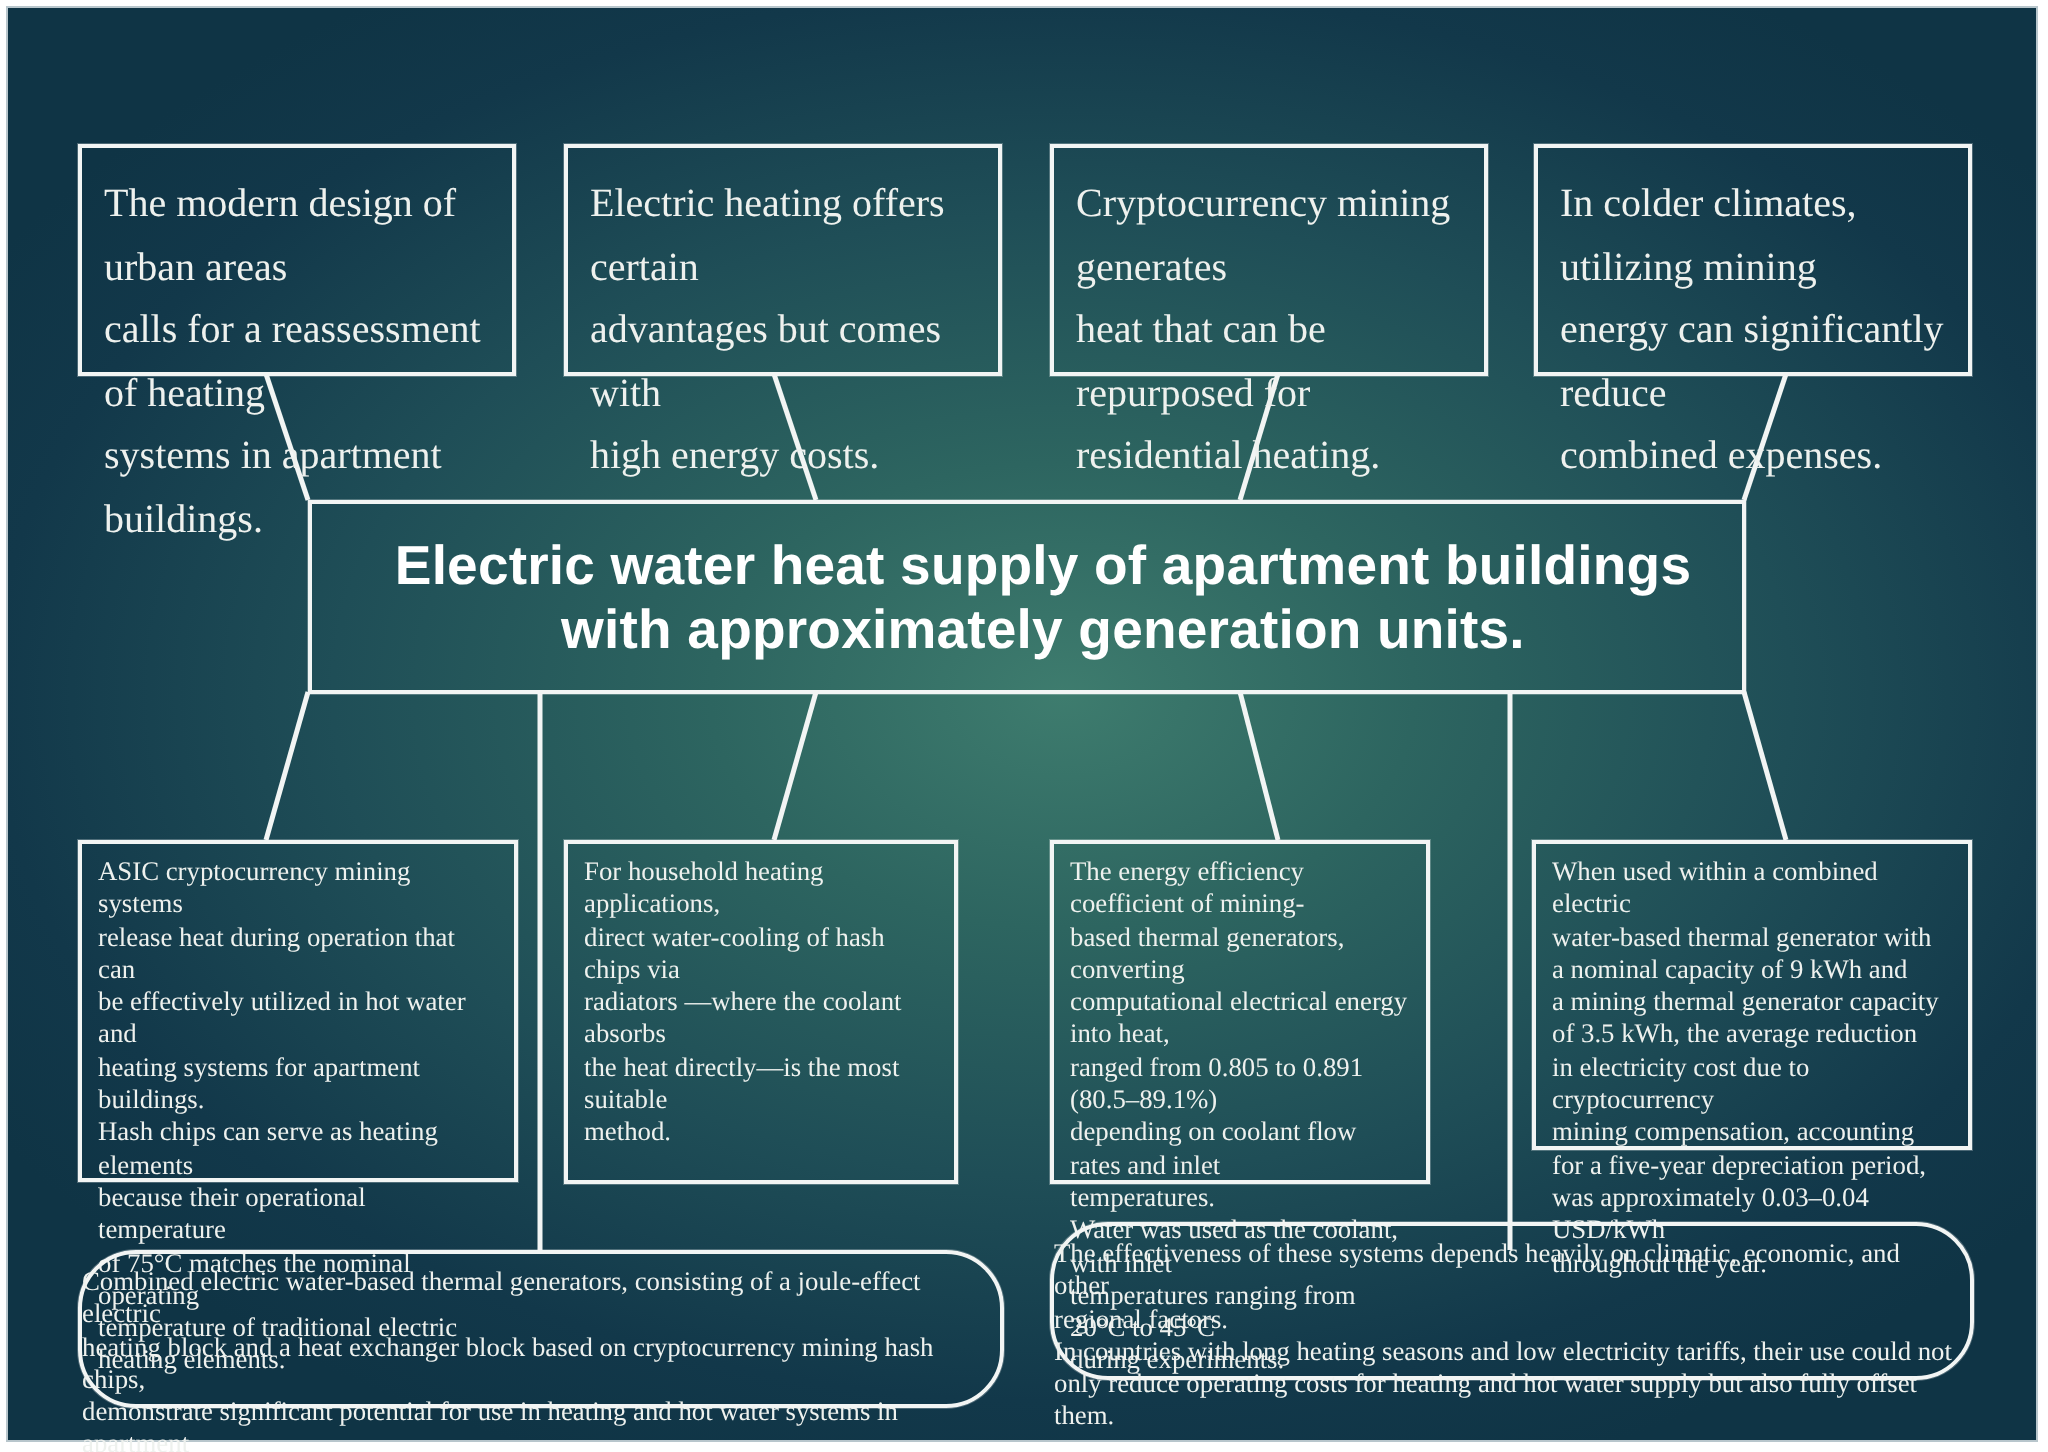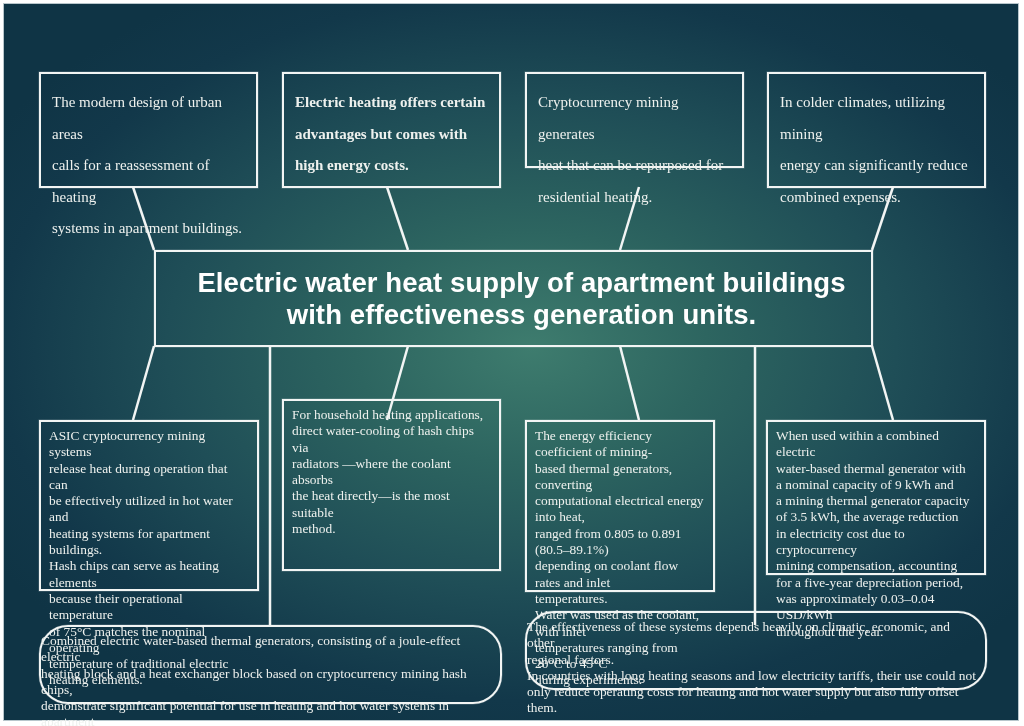--- a/index.html
+++ b/index.html
@@ -20,21 +20,21 @@
     }
     .box {
       position: absolute;
       border: 2.5px solid #f2f5f4;
       box-sizing: border-box;
       color: #eef1ee;
       box-shadow: 0 0 0 0.5px rgba(255,255,255,0.25);
       padding-left: 16px;
     }
     .top-box {
-      font-size: 15px; line-height: 31.5px;
+      font-size: 20px; line-height: 31.5px;
       padding: 13px 10px 0 11px;
     }
     .low-box {
       font-size: 13.4px; line-height: 16.3px;
       padding: 6px 8px 0 8px;
     }
     .bottom-box {
       font-size: 13.4px; line-height: 16.3px;
       padding: 6px 8px 0 0;
       border-radius: 29px;
@@ -73,55 +73,55 @@
 
     <line class="line" x1="270" y1="346" x2="270" y2="625"></line>
     <line class="line" x1="755" y1="346" x2="755" y2="625"></line>
   </svg>
 
   <div class="box top-box" style="left:39px; top:72px; width:219px; height:116px;">
     <span class="ptext">The modern design of urban areas
 calls for a reassessment of heating
 systems in apartment buildings.</span>
   </div>
-  <div class="box top-box" style="left:282px; top:72px; width:219px; height:116px;font-weight:bold;">
+  <div class="box top-box" style="left:282px; top:72px; width:219px; height:116px;">
     <span class="ptext">Electric heating offers certain
  advantages  but comes with
  high energy costs.</span>
   </div>
-  <div class="box top-box" style="left:525px; top:72px; width:219px; height:96px;">
+  <div class="box top-box" style="left:525px; top:72px; width:219px; height:116px;">
     <span class="ptext">Cryptocurrency mining generates
  heat that can be repurposed for
  residential heating.</span>
   </div>
   <div class="box top-box" style="left:767px; top:72px; width:219px; height:116px;">
     <span class="ptext">In colder climates, utilizing mining
 energy can significantly reduce
 combined expenses.</span>
   </div>
 
   <div class="box title-box" style="left:154px; top:250px; width:719px; height:97px;">
     <div>
       <span>Electric water heat supply of apartment buildings</span>
-      <span>with effectiveness generation units.</span>
+      <span>with approximately generation units.</span>
     </div>
   </div>
 
   <div class="box low-box" style="left:39px; top:420px; width:220px; height:171px;">
     <span class="ptext">ASIC cryptocurrency mining systems
 release heat during operation that can
 be effectively utilized in hot water and
 heating systems for apartment buildings.
 Hash chips can serve as heating elements
 because their operational temperature
 of 75°C matches the nominal operating
 temperature of traditional electric
 heating elements.</span>
   </div>
-  <div class="box low-box" style="left:282px; top:399px; width:219px; height:172px;">
+  <div class="box low-box" style="left:282px; top:420px; width:197px; height:172px;">
     <span class="ptext">For household heating applications,
 direct water-cooling of hash chips via
 radiators —where the coolant absorbs
 the heat directly—is the most suitable
 method.</span>
   </div>
   <div class="box low-box" style="left:525px; top:420px; width:190px; height:172px;">
     <span class="ptext">The energy efficiency coefficient of mining-
 based thermal generators, converting
 computational electrical energy into heat,

